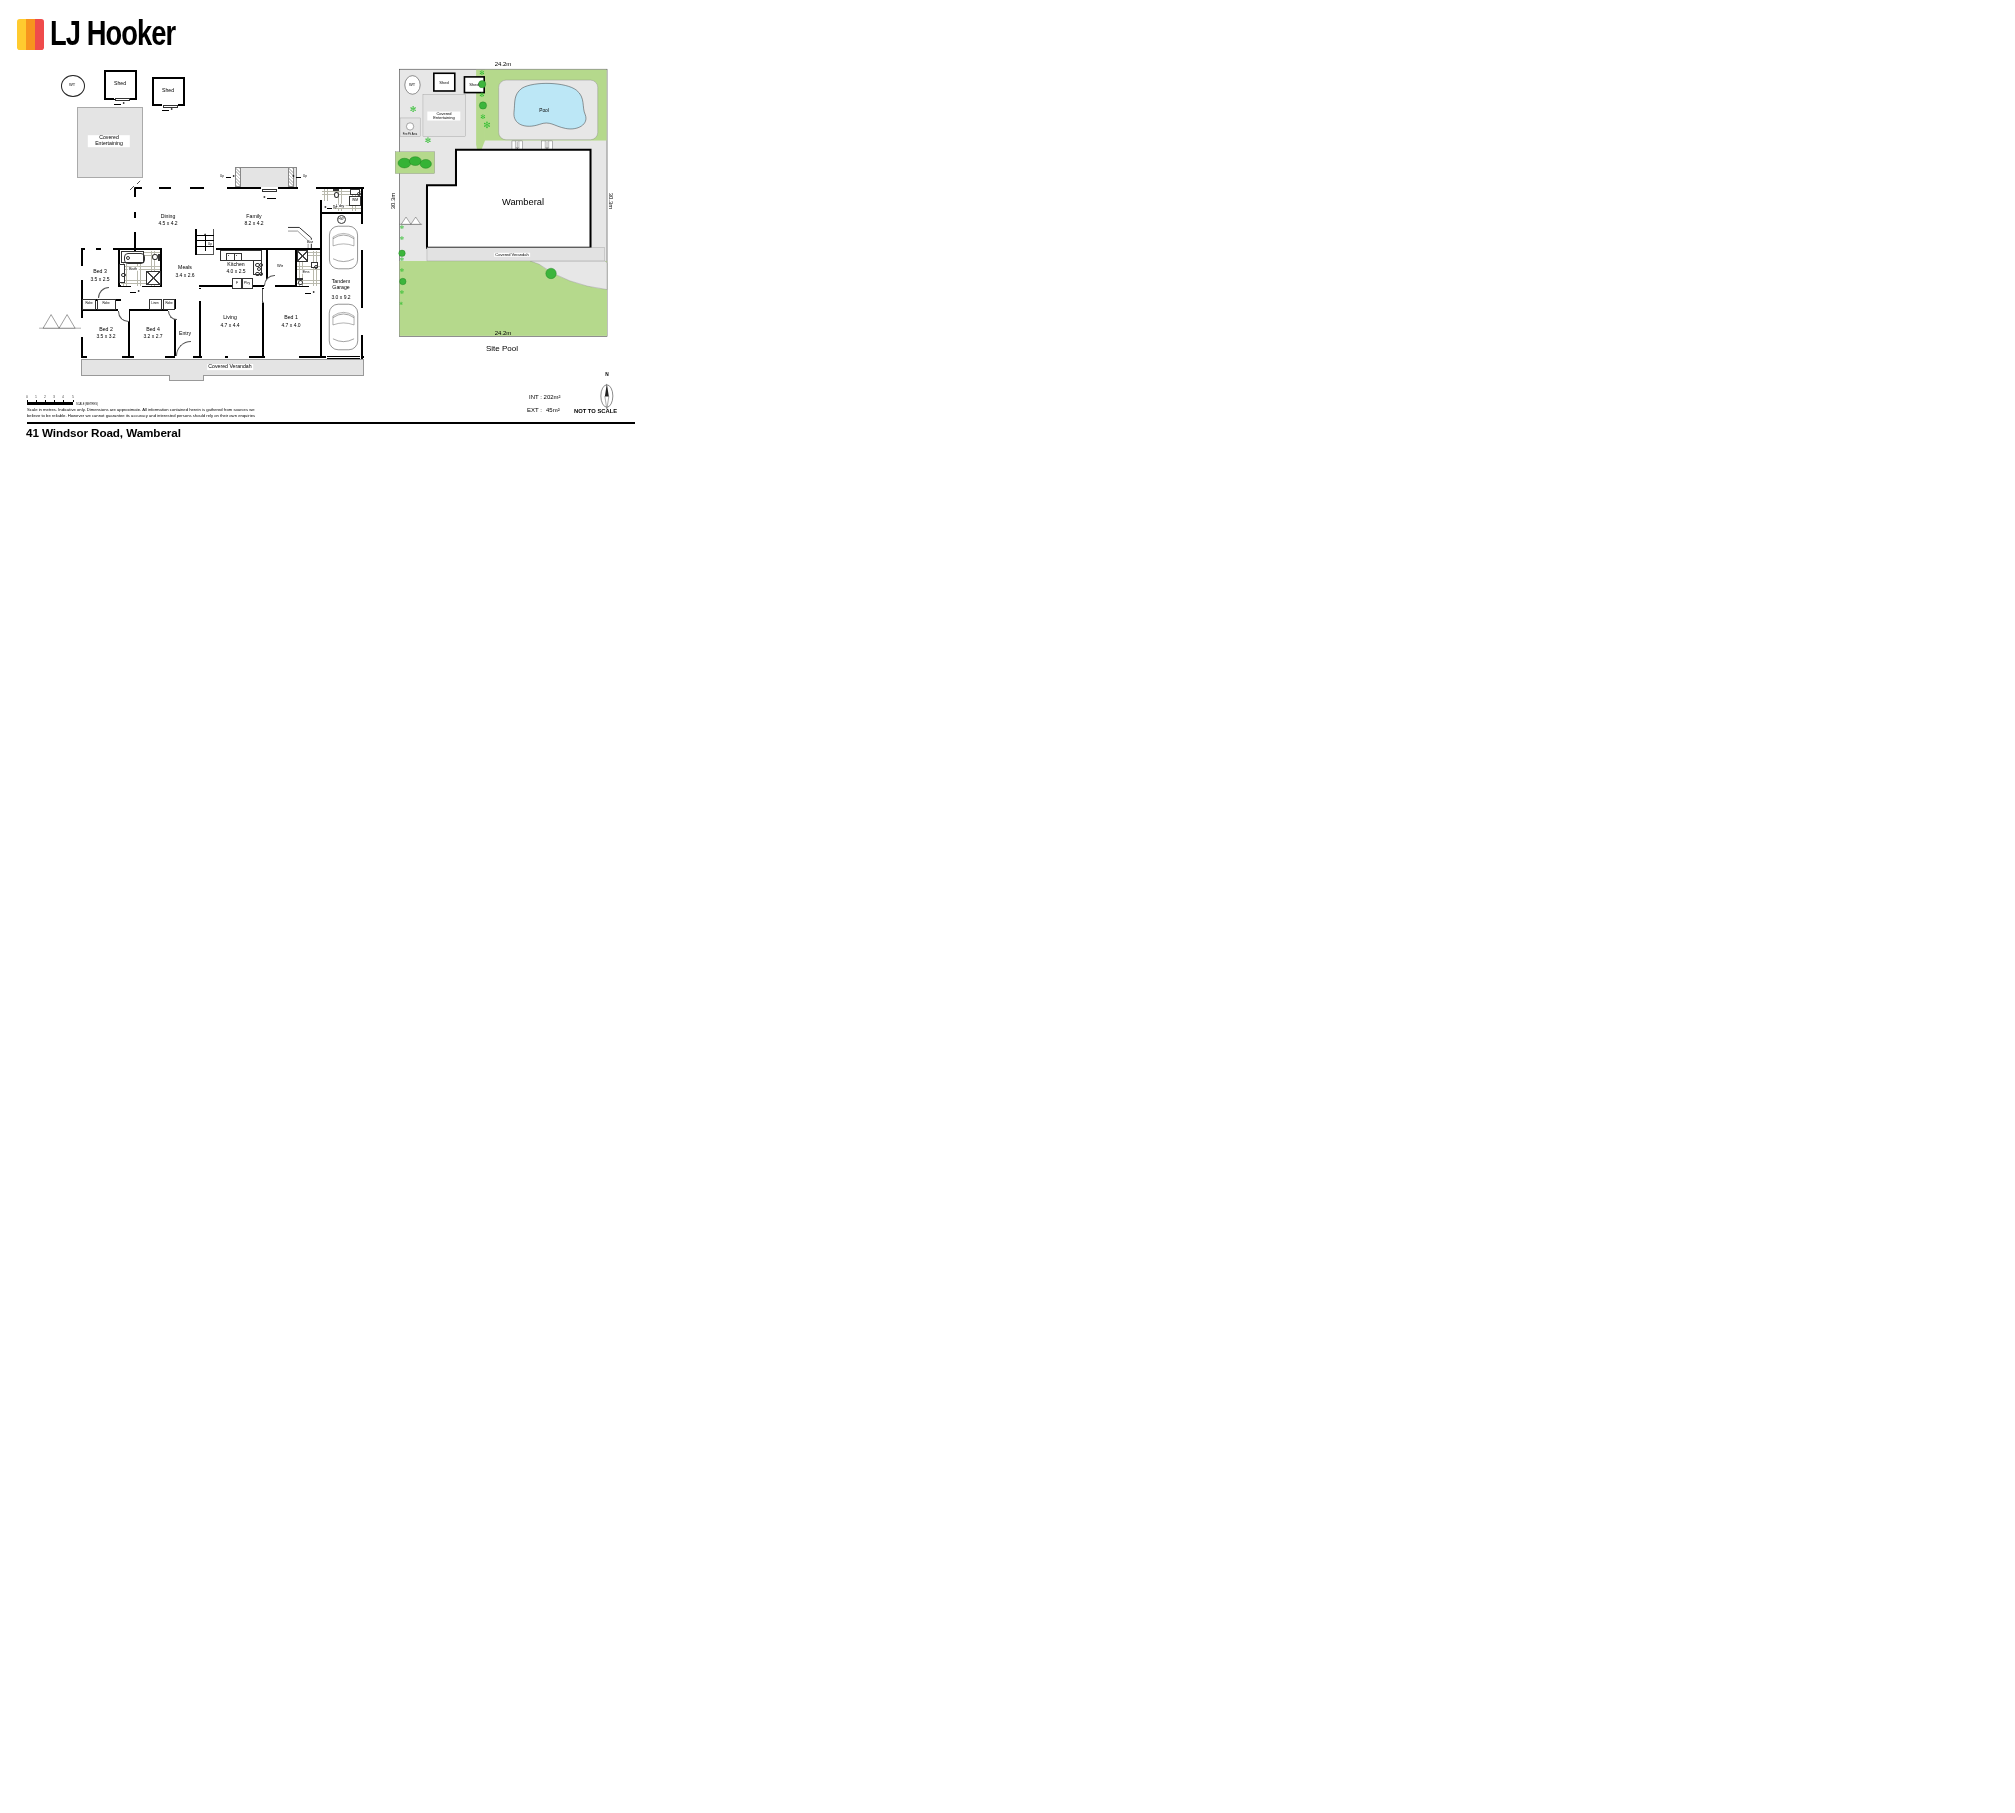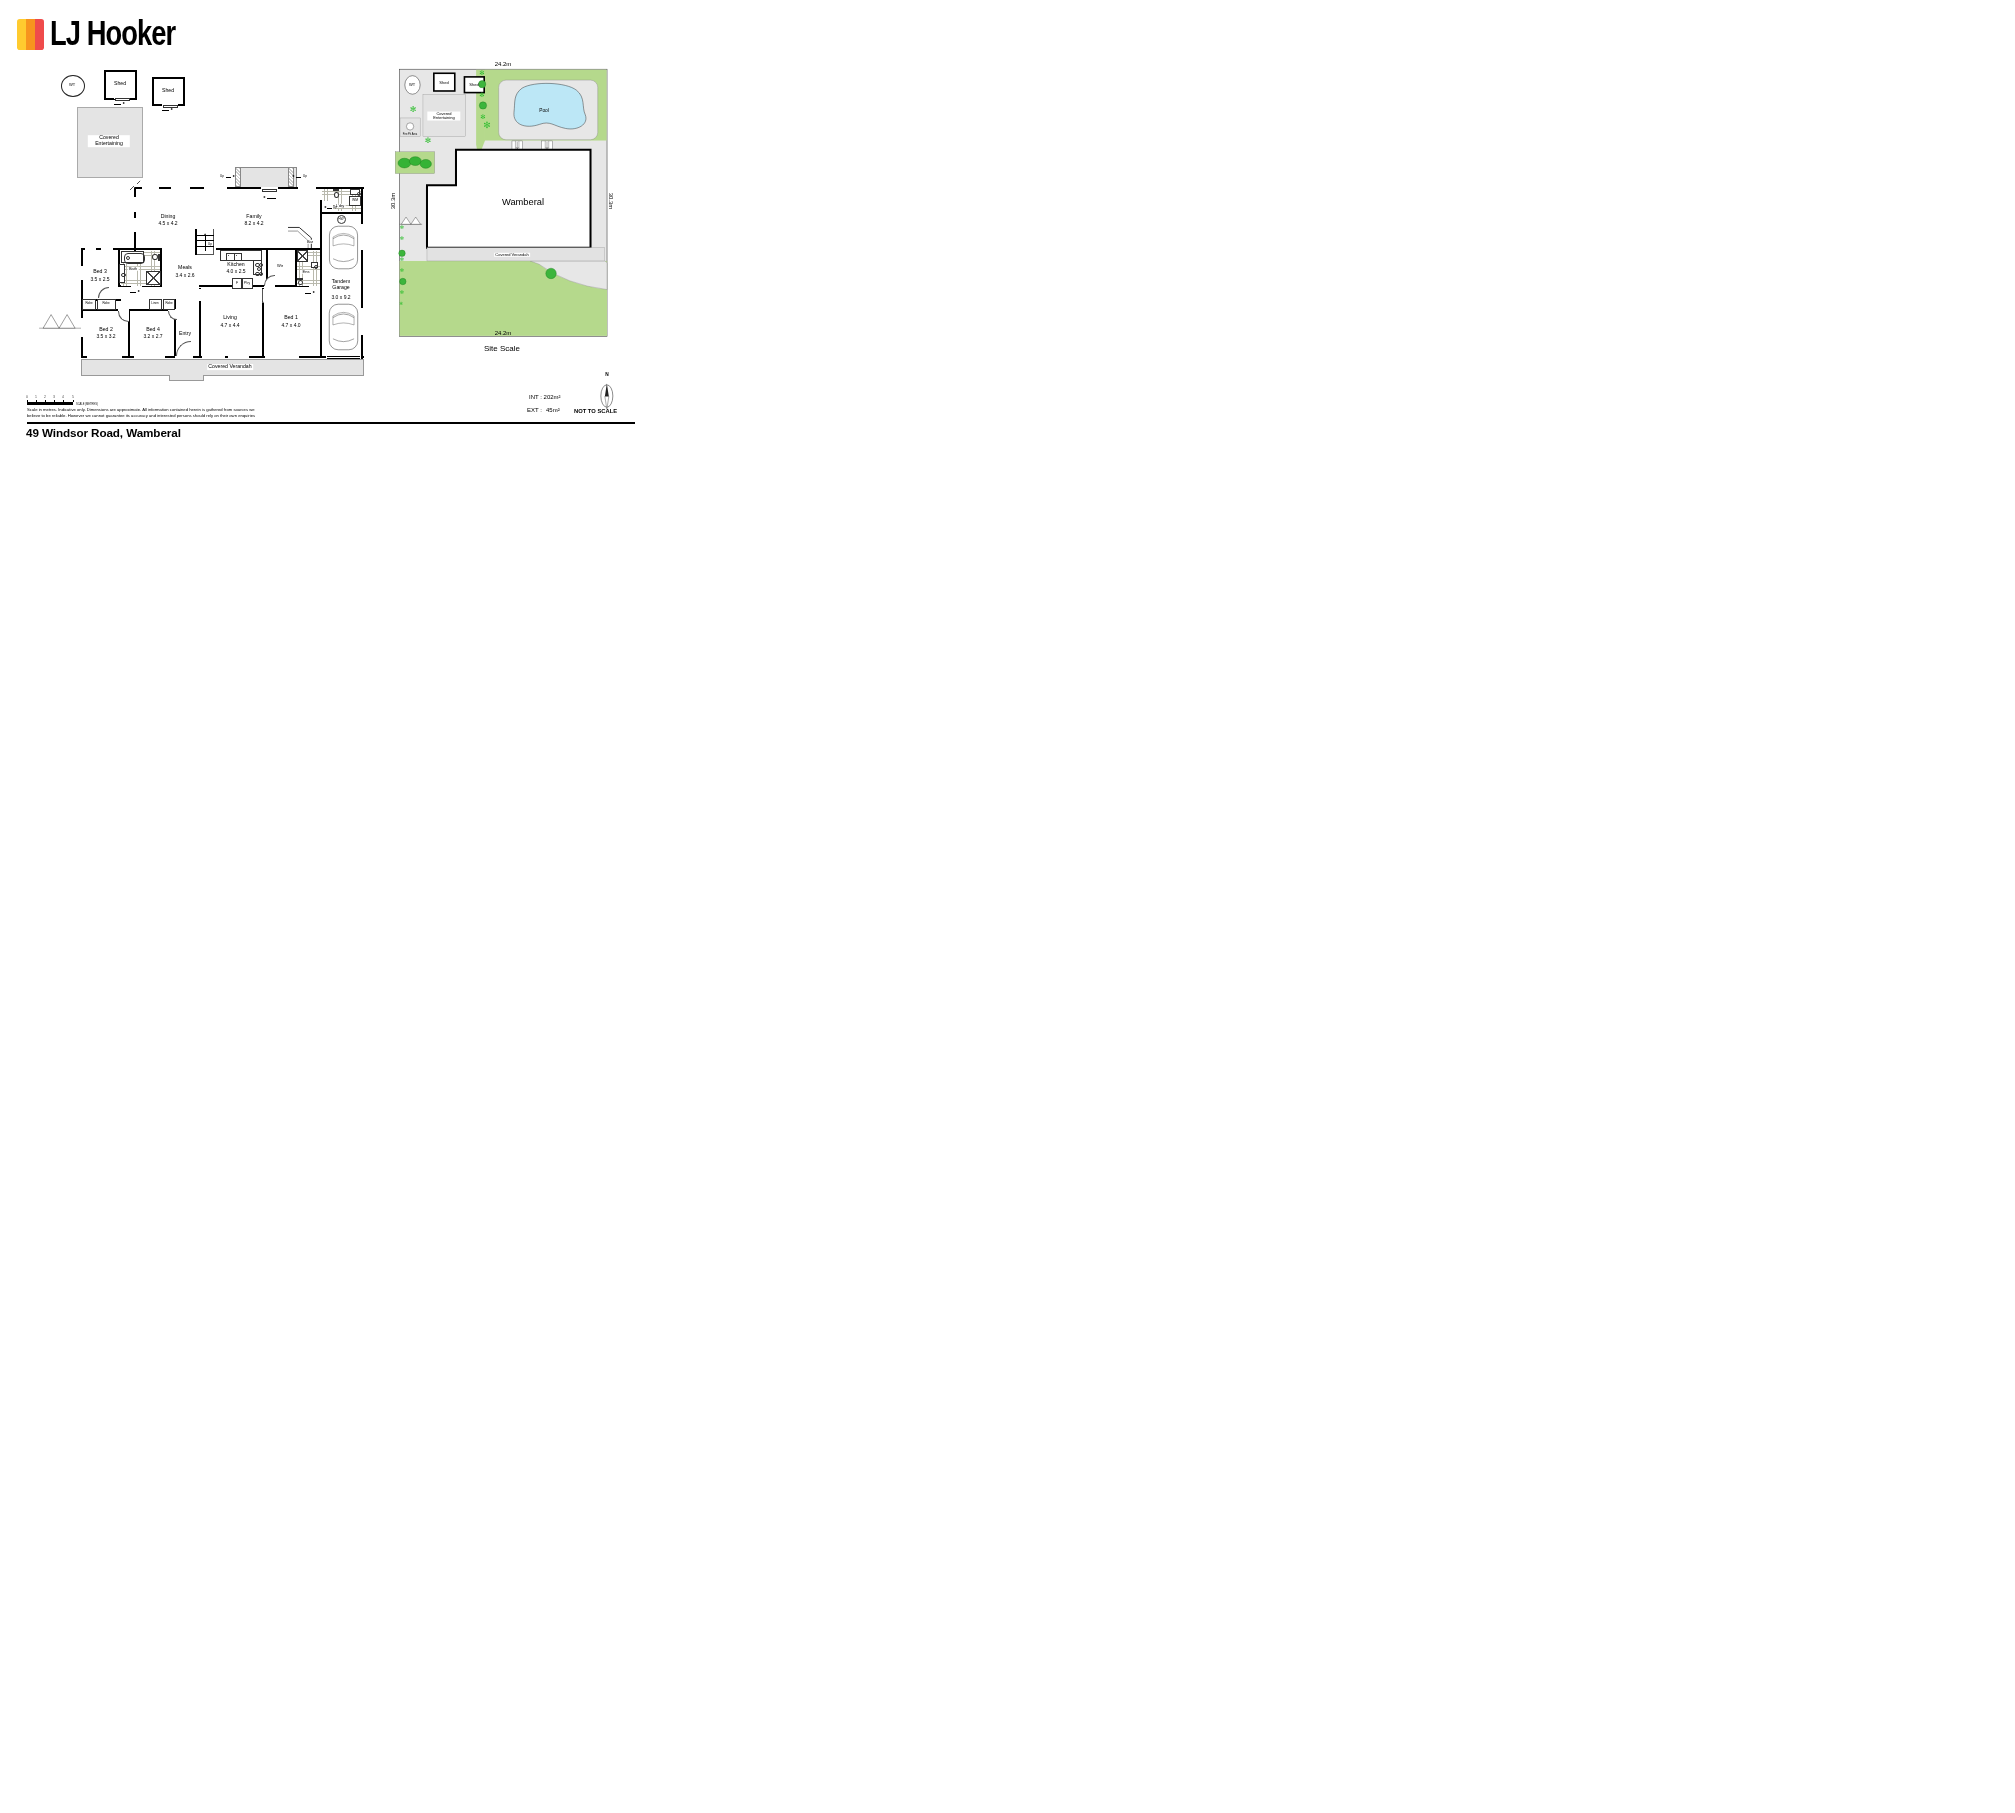--- a/index.html
+++ b/index.html
@@ -353,21 +353,21 @@
   <div class="lbl small" style="left:474px;top:85px">Shed</div>
   <div class="lbl small wbg wrap" style="left:444px;top:116px;width:31px">Covered Entertaining</div>
   <div class="lbl micro" style="left:410px;top:135px">Fire Pit Area</div>
   <div class="lbl" style="left:544px;top:111px;font-size:4.8px">Pool</div>
   <div class="lbl" style="left:523px;top:202px;font-size:9.3px">Wamberal</div>
   <div class="lbl small wbg" style="left:512px;top:255px">Covered Verandah</div>
   <div class="lbl" style="left:503px;top:64px;font-size:6px">24.2m</div>
   <div class="lbl" style="left:503px;top:333px;font-size:6px">24.2m</div>
   <div class="lbl" style="left:393px;top:201px;font-size:6px;transform:translate(-50%,-50%) rotate(-90deg)">30.3m</div>
   <div class="lbl" style="left:611px;top:201px;font-size:6px;transform:translate(-50%,-50%) rotate(90deg)">30.3m</div>
-  <div class="lbl" style="left:502px;top:349px;font-size:8px">Site Scale</div>
+  <div class="lbl" style="left:502px;top:349px;font-size:8px">Site Pool</div>
 
   <div class="lbl micro" style="left:27px;top:398px">0</div>
   <div class="lbl micro" style="left:36px;top:398px">1</div>
   <div class="lbl micro" style="left:45px;top:398px">2</div>
   <div class="lbl micro" style="left:54px;top:398px">3</div>
   <div class="lbl micro" style="left:63px;top:398px">4</div>
   <div class="lbl micro" style="left:73px;top:398px">5</div>
   <div class="line" style="left:27px;top:400px;width:0.4px;height:2.4px"></div>
   <div class="line" style="left:36px;top:400px;width:0.4px;height:2.4px"></div>
   <div class="line" style="left:45px;top:400px;width:0.4px;height:2.4px"></div>
@@ -391,16 +391,16 @@
   <div class="lblL" style="left:574px;top:411px;font-size:5.8px;font-weight:bold">NOT TO SCALE</div>
 
   <div class="lbl" style="left:607px;top:375px;font-size:4.8px;font-weight:bold">N</div>
   <svg class="abs" style="left:598px;top:378px" width="17.7" height="32" viewBox="0 0 44 80">
     <ellipse cx="22" cy="45" rx="15" ry="28" fill="#fff" stroke="#333" stroke-width="1.4"></ellipse>
     <polygon points="22,14 17,46 27,46" fill="#222"></polygon>
     <polygon points="17,46 27,46 22,78" fill="#fff" stroke="#333" stroke-width="1"></polygon>
   </svg>
 
   <div class="line" style="left:27px;top:422px;width:608px;height:1.6px"></div>
-  <div class="lblL" style="left:26px;top:432px;font-size:11.7px;font-weight:bold;letter-spacing:-0.1px">49 Windsor Road, Wamberal</div>
+  <div class="lblL" style="left:26px;top:432px;font-size:11.7px;font-weight:bold;letter-spacing:-0.1px">41 Windsor Road, Wamberal</div>
 
 </div>
 
 
 </body></html>

